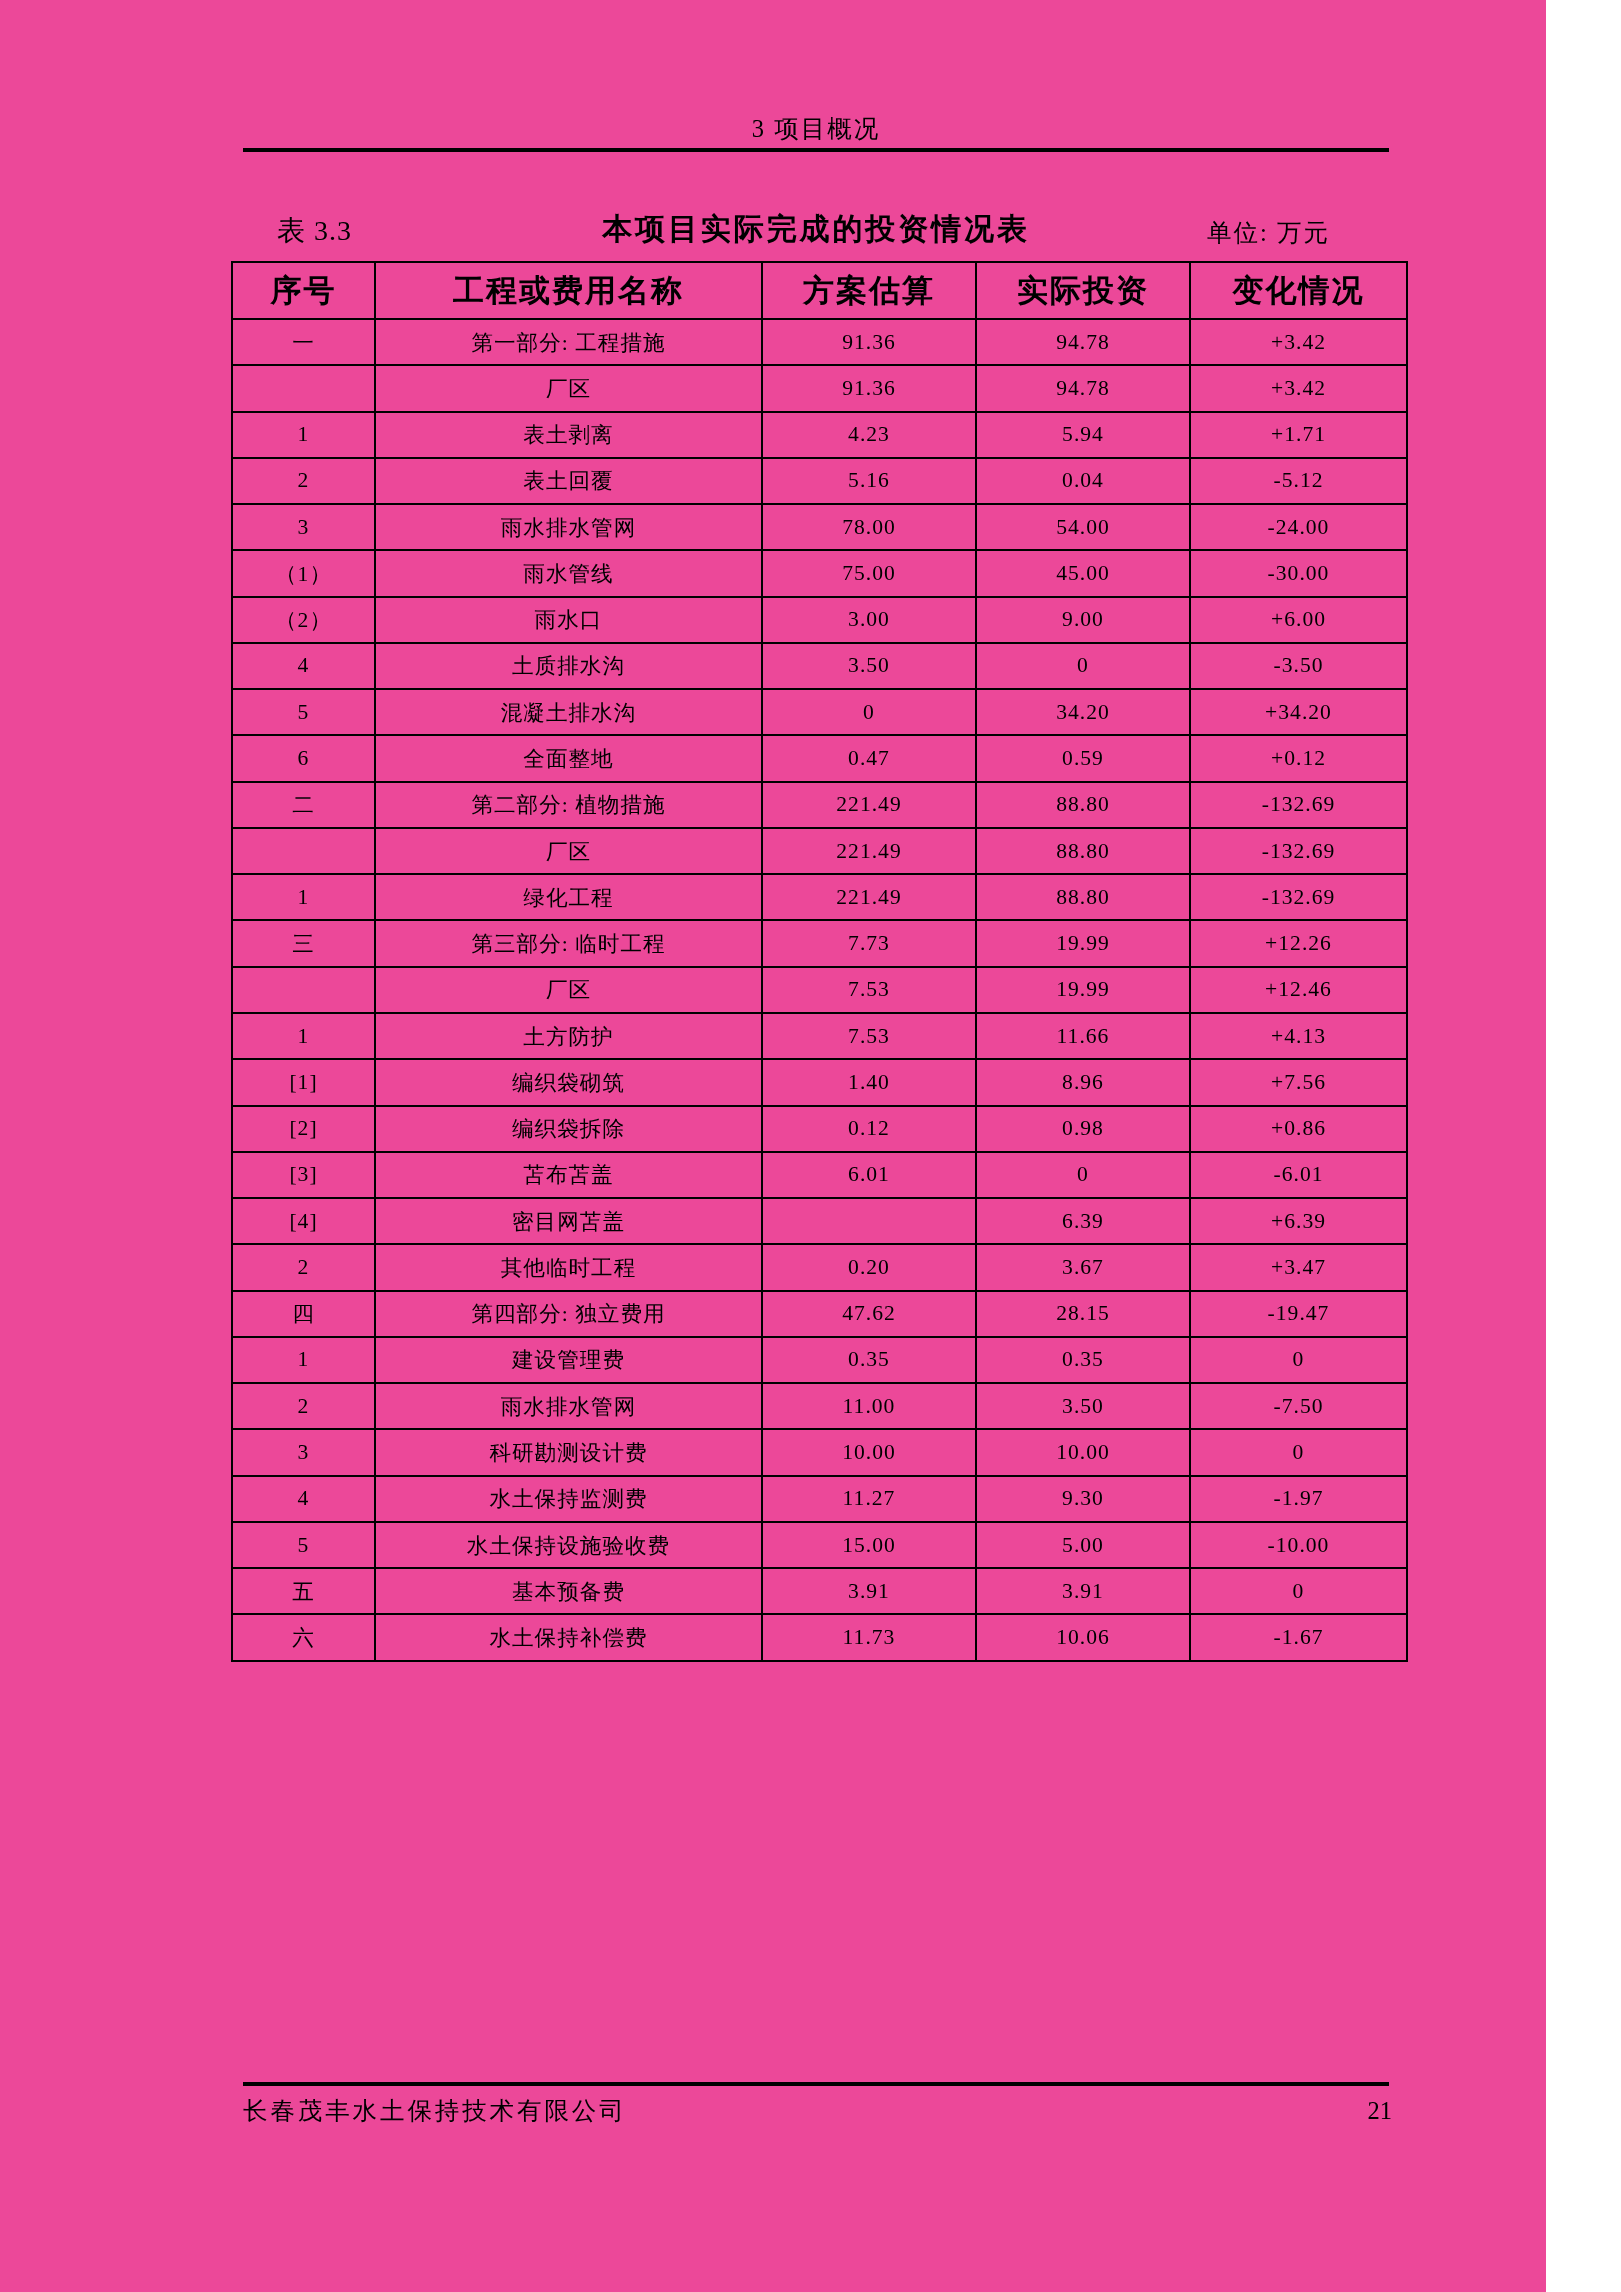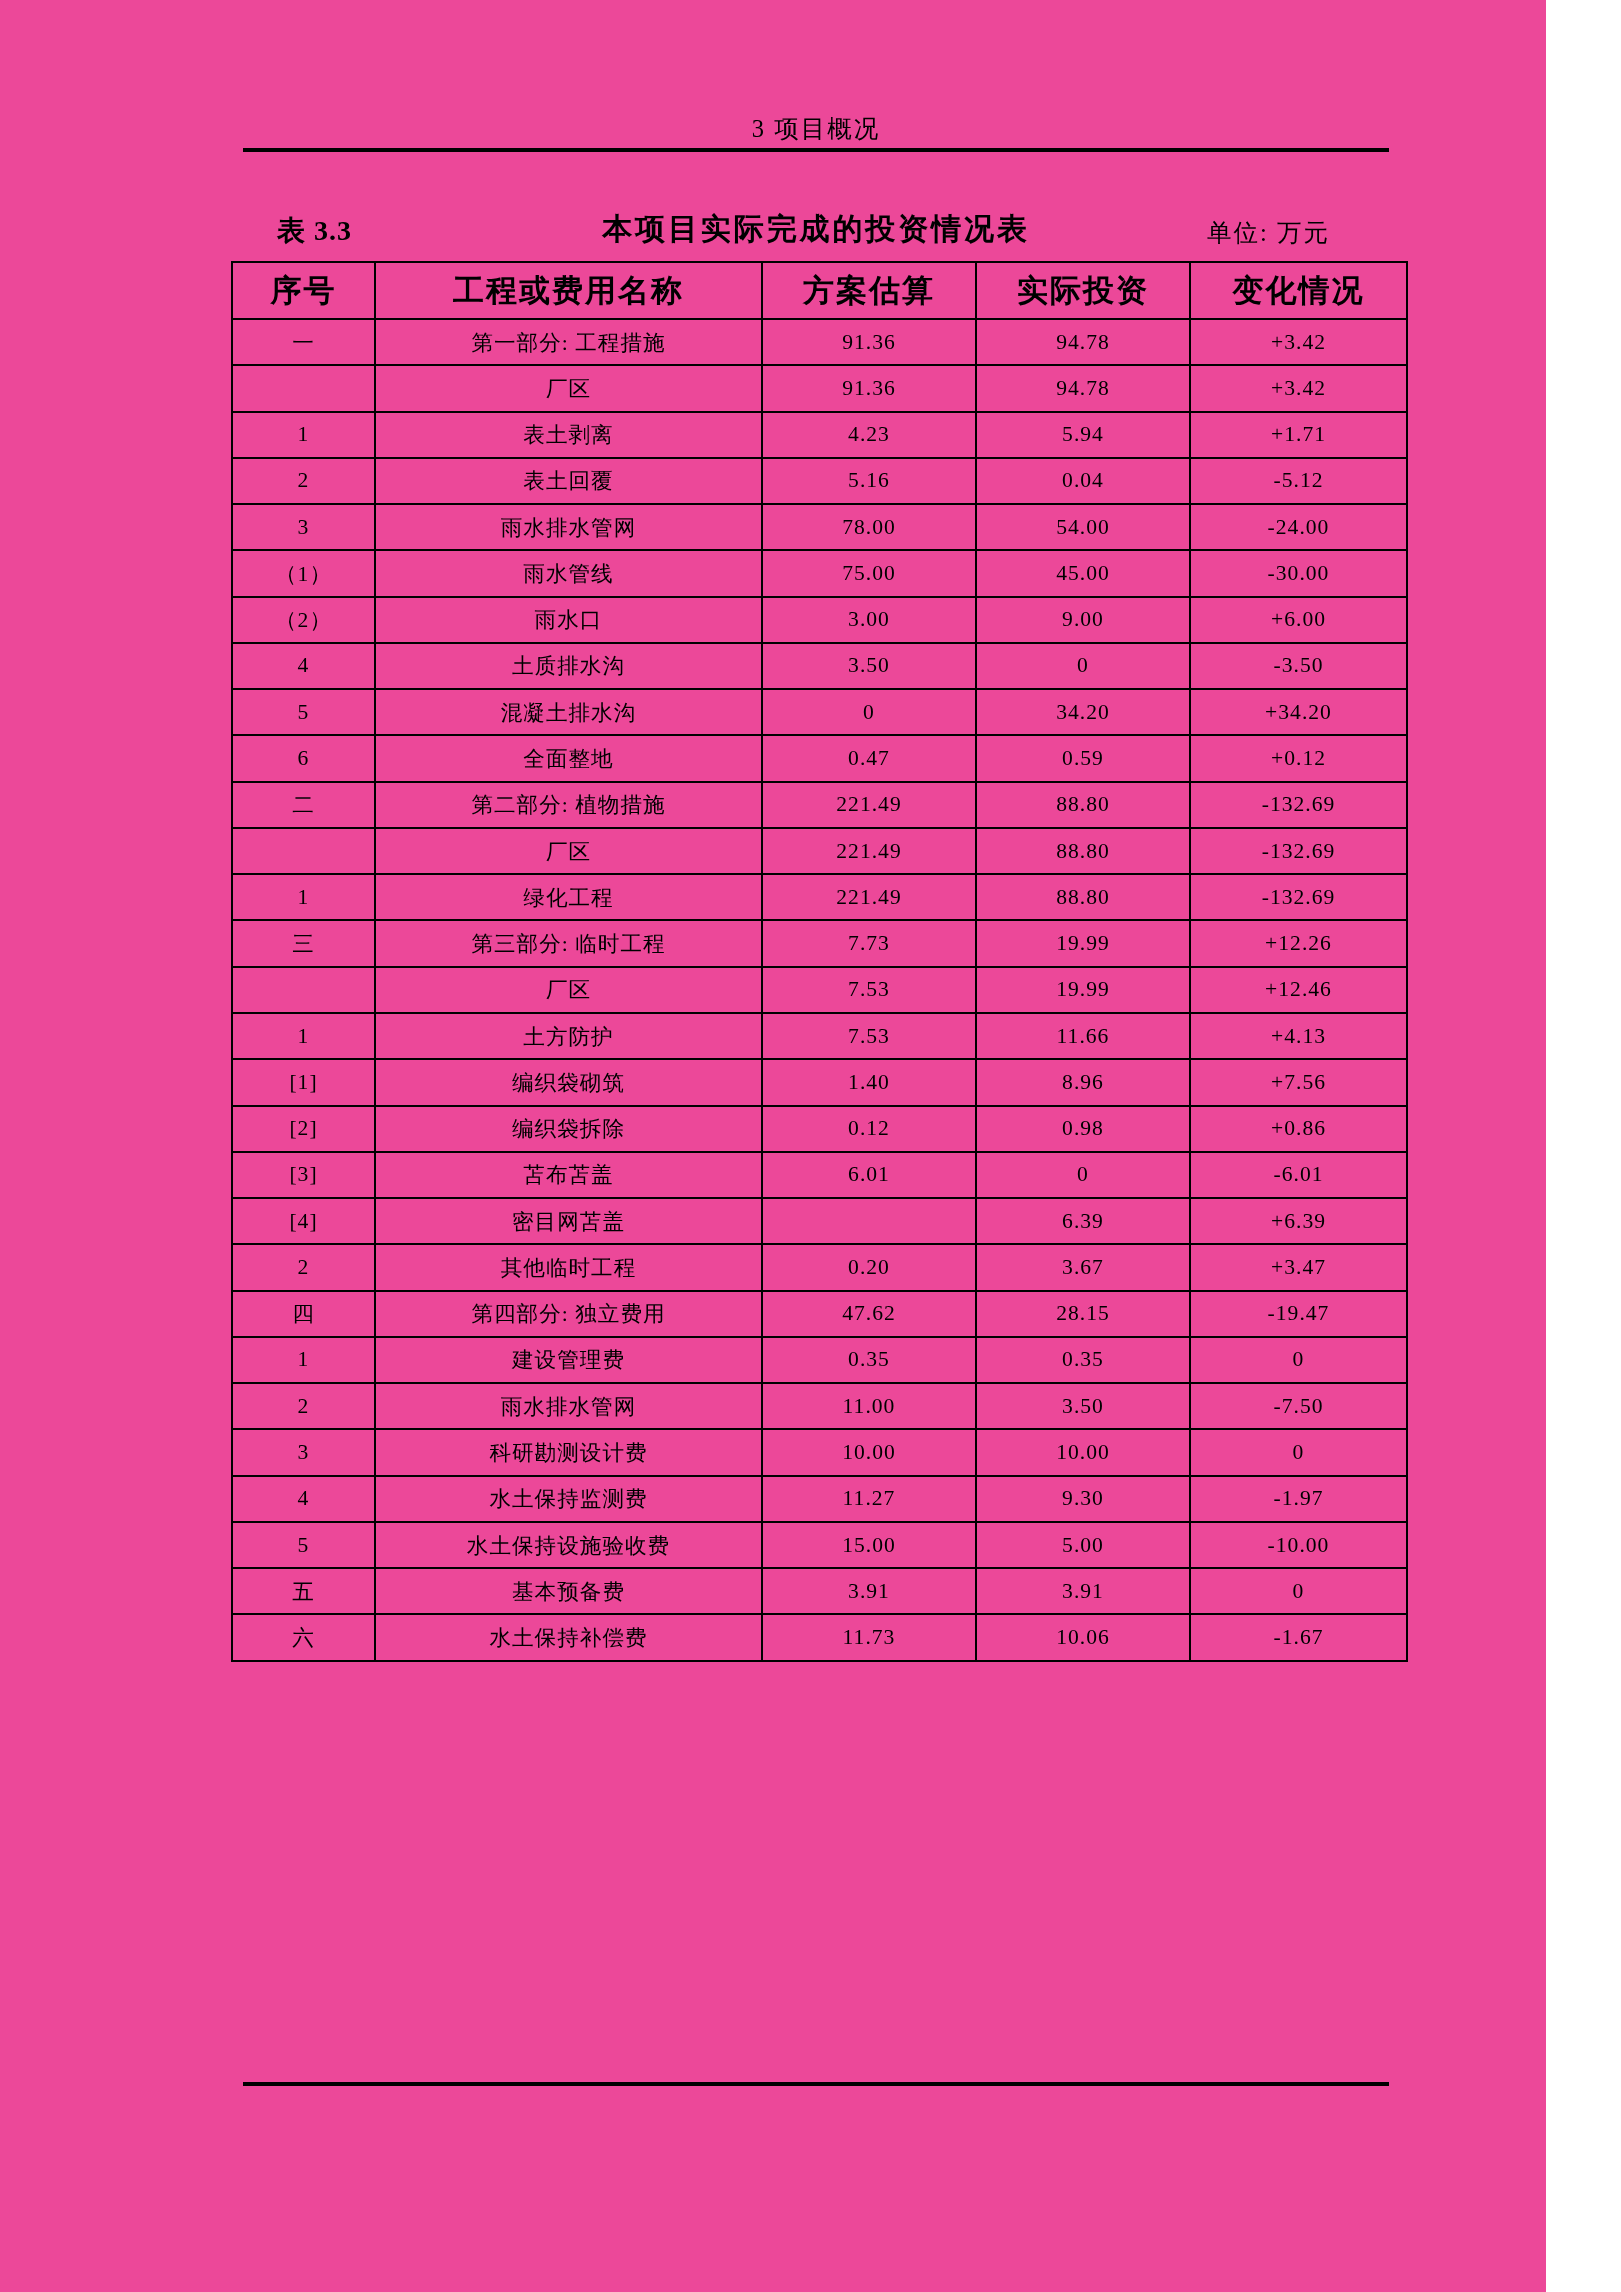--- a/index.html
+++ b/index.html
@@ -41,21 +41,21 @@
     top: 206px;
     left: 243px;
     width: 1146px;
     height: 45px;
   }
   .tbl-label {
     position: absolute;
     left: 34px;
     top: 5.9px;
     font-size: 28px;
-    font-weight: bold;
+    font-weight: normal;
     letter-spacing: 1px;
   }
   .tbl-title {
     position: absolute;
     left: 50%;
     transform: translateX(-50%);
     top: 2.9px;
     font-size: 30px;
     font-weight: bold;
     letter-spacing: 2.9px;
@@ -352,15 +352,19 @@
           <td>水土保持补偿费</td>
           <td>11.73</td>
           <td>10.06</td>
           <td>-1.67</td>
         </tr>
       </tbody>
   </table>
 
   <div class="rule footer-rule"></div>
 
+  <div class="footer-line">
+    <span class="footer-company">长春茂丰水土保持技术有限公司</span>
+    <span class="footer-page-number">21</span>
+  </div>
 
 </div>
 
 
 </body></html>

